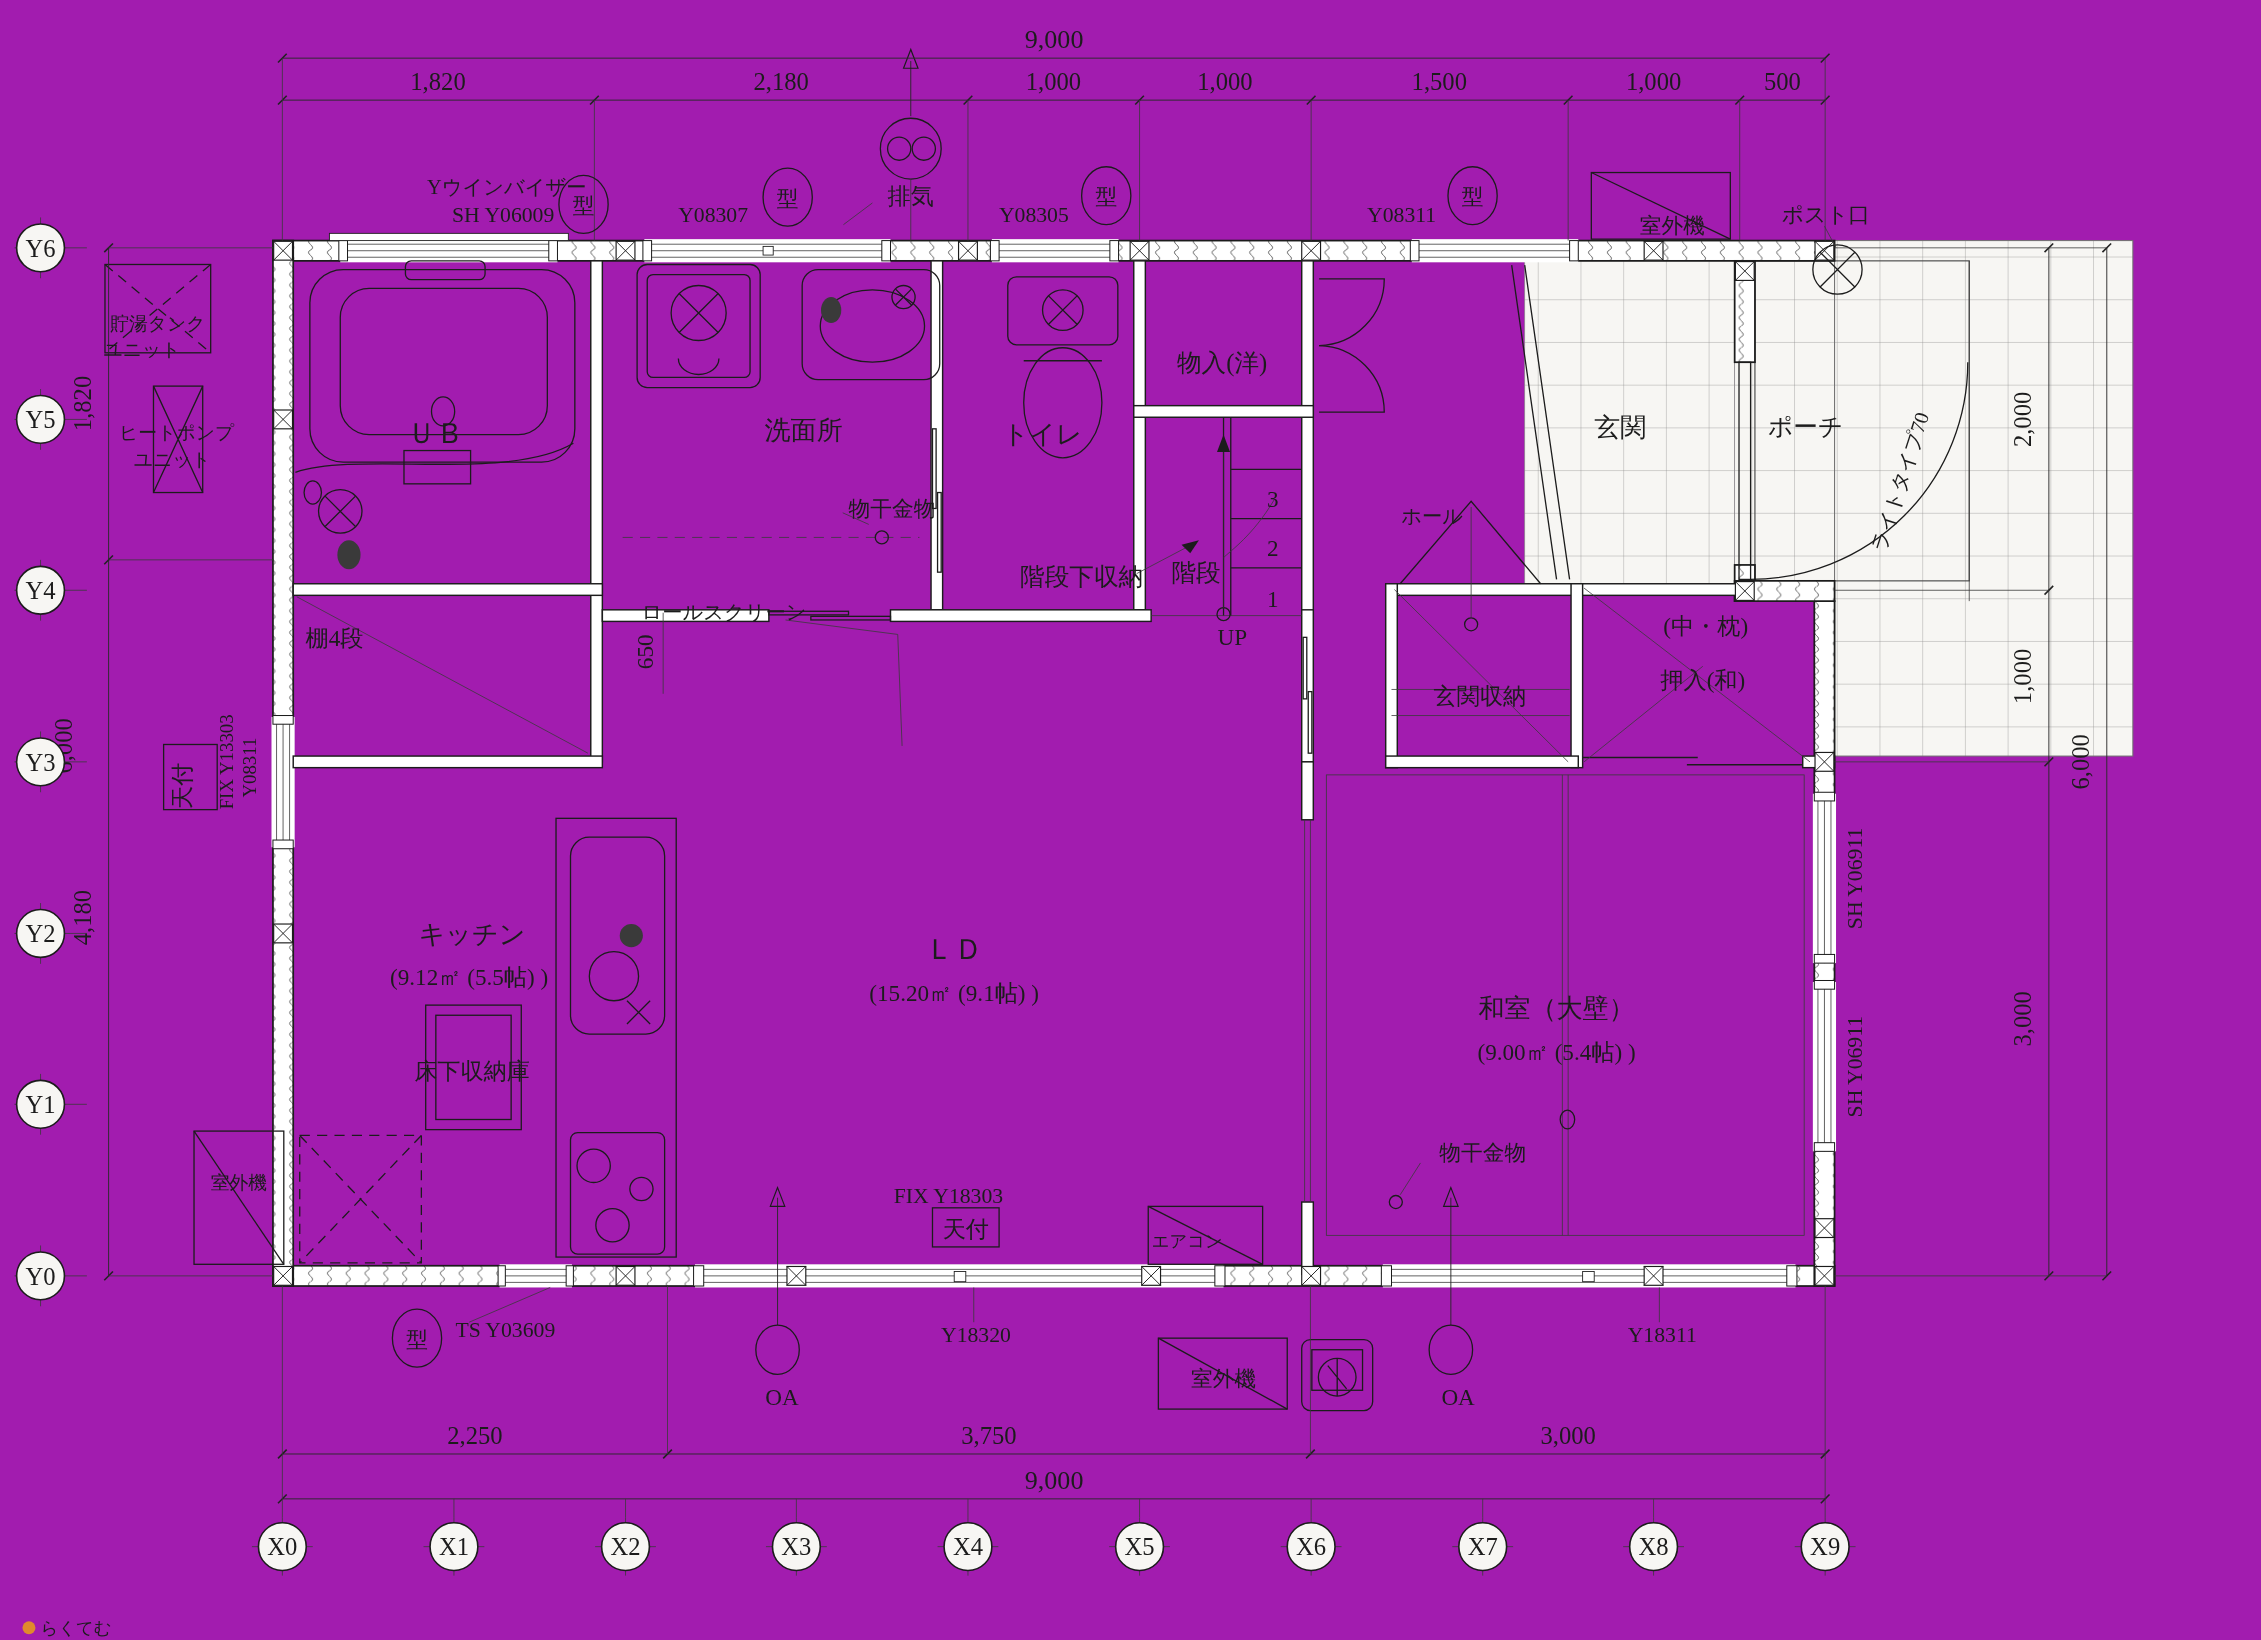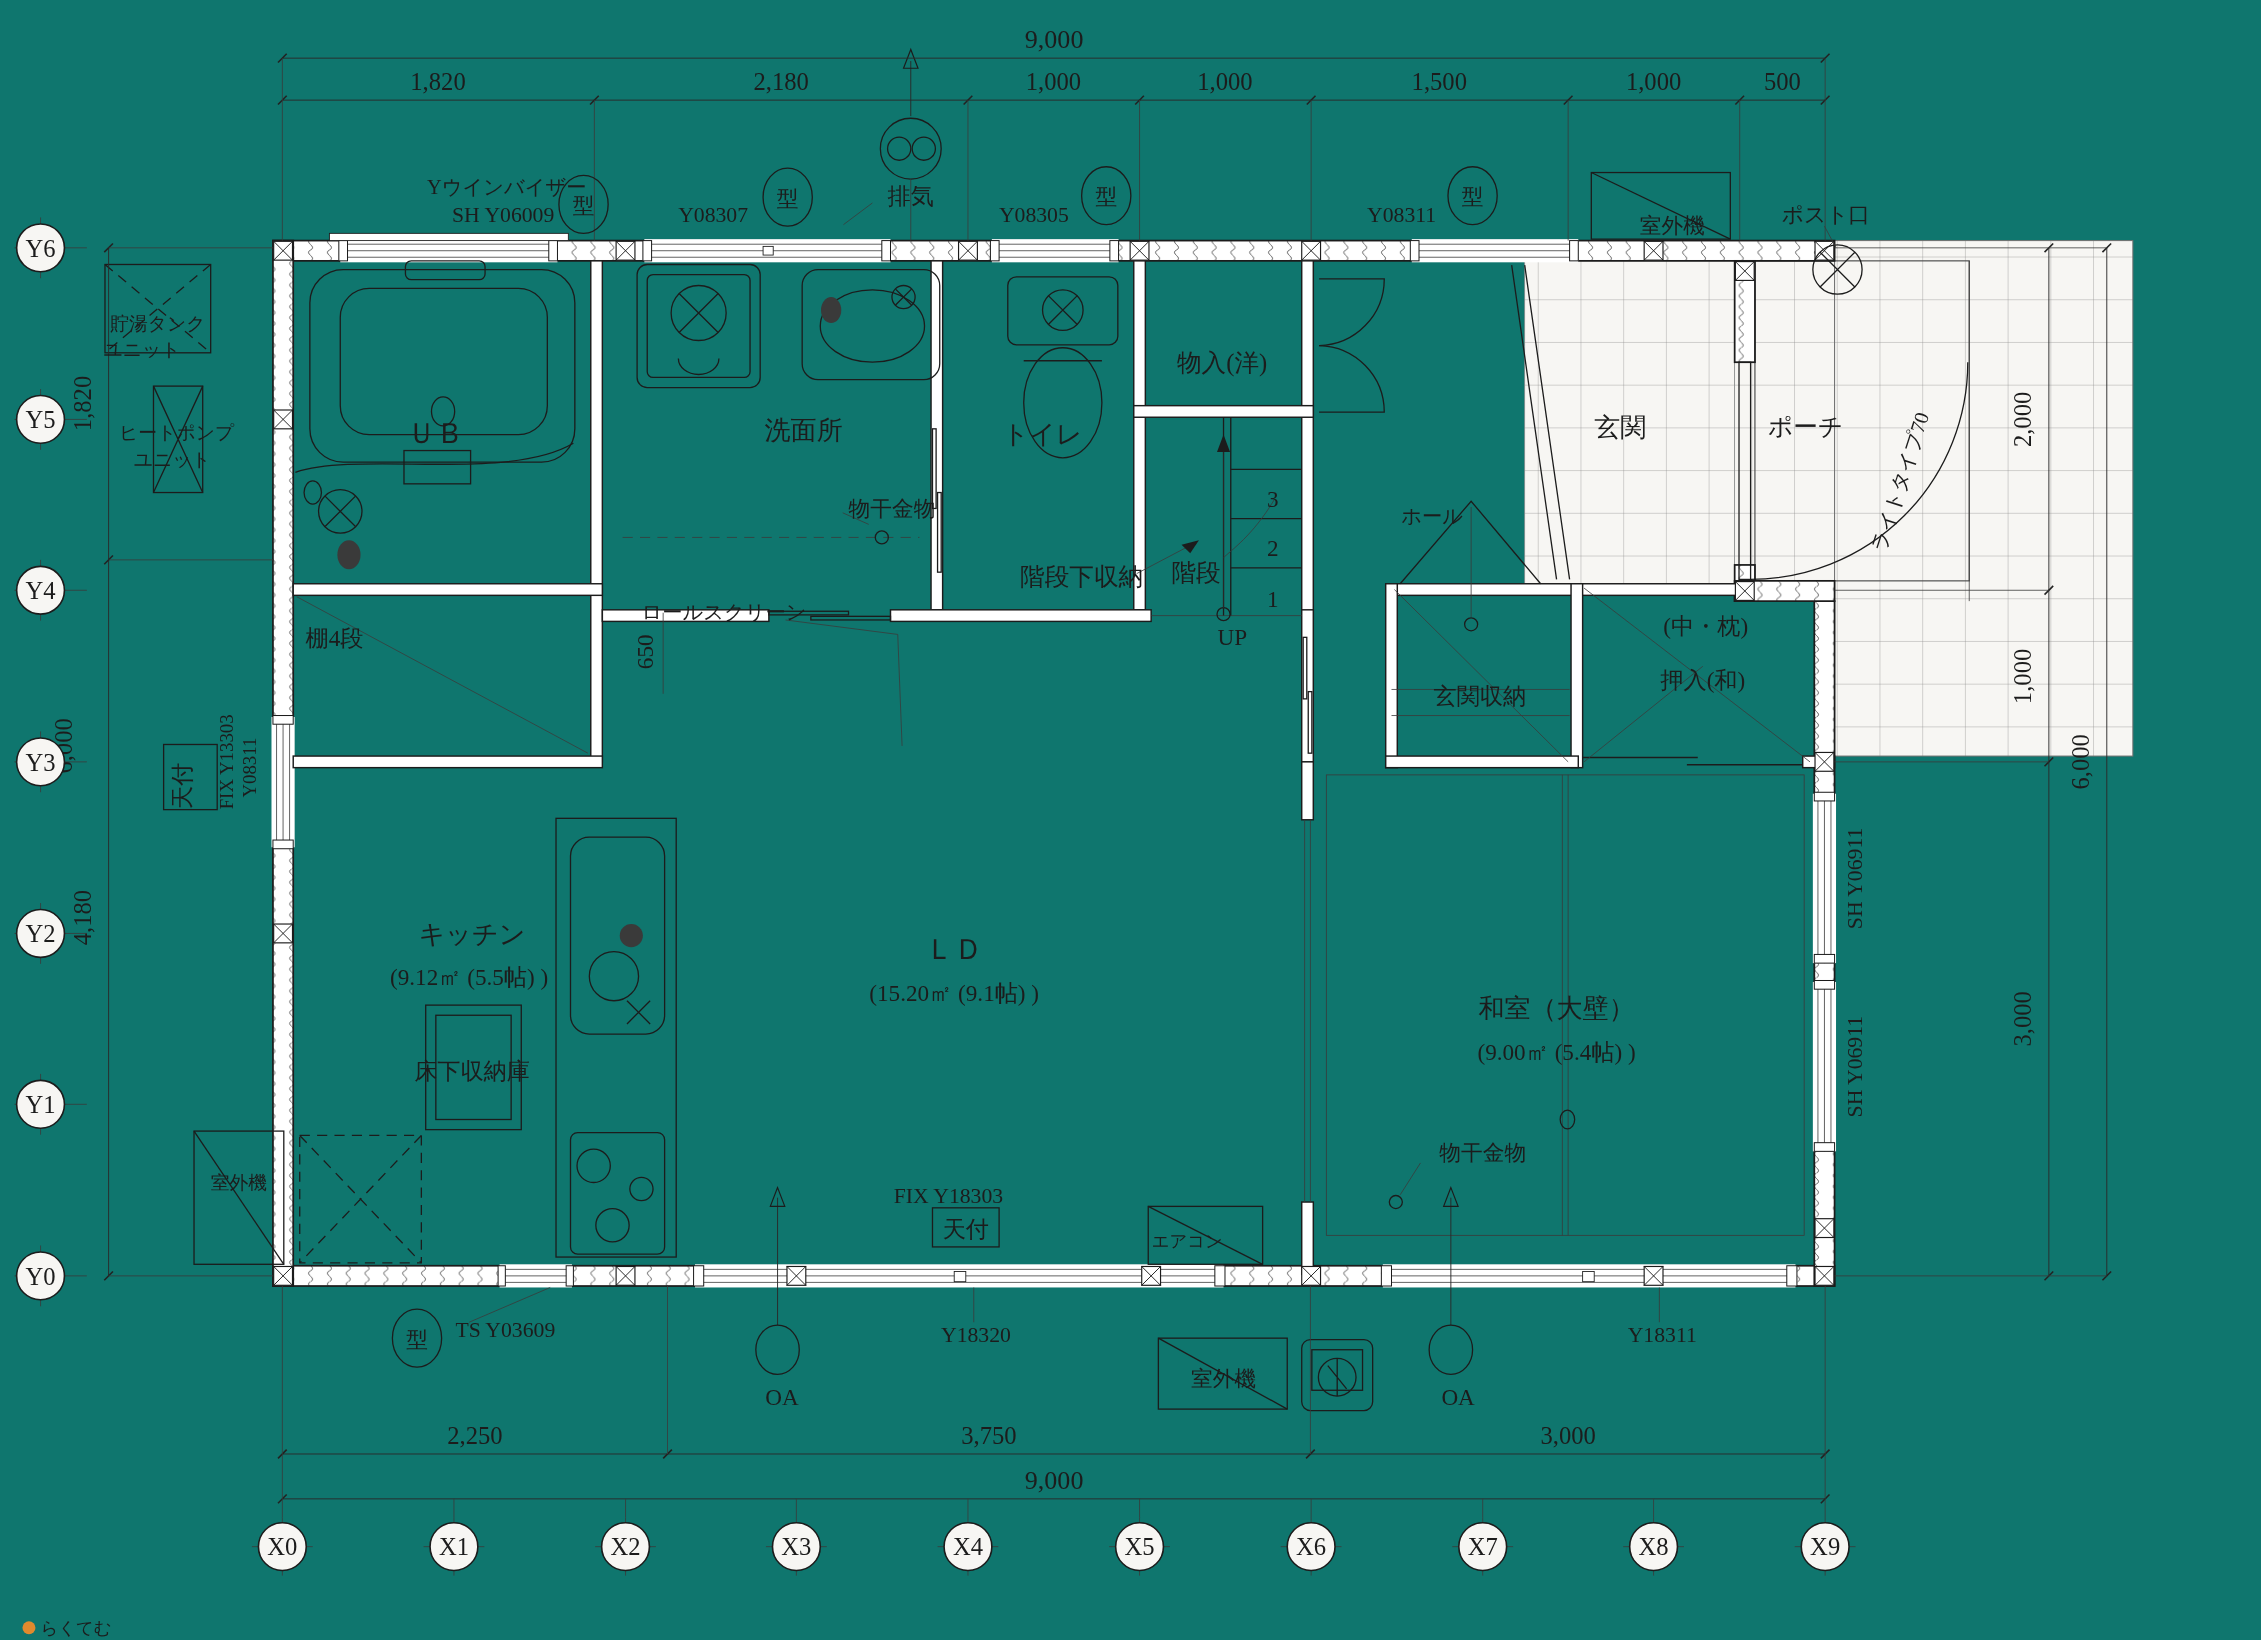--- a/index.html
+++ b/index.html
@@ -1,16 +1,16 @@
 <!DOCTYPE html>
 <html style="font-size:11.6px"><head>
 <meta charset="utf-8">
 <style>
   html,body{margin:0;padding:0;background:#e9e9e6;}
-  #sheet{position:relative;width:2261px;height:1641px;background:#0f766e;overflow:hidden;}
+  #sheet{position:relative;width:2261px;height:1641px;background:#a21caf;overflow:hidden;}
   svg{position:absolute;left:0;top:0;}
   text{font-family:"Liberation Serif","DejaVu Serif",serif;fill:#1c1c1c;}
   .t40{font-size:40px;} .t36{font-size:36px;} .t34{font-size:34px;}
   .t32{font-size:32px;} .t30{font-size:30px;} .t28{font-size:28px;} .t26{font-size:26px;} .t24{font-size:24px;}
   .mid{text-anchor:middle;}
   .wall-out{fill:url(#insul);stroke:#1c1c1c;stroke-width:2.4;}
   .wall-in{fill:#ffffff;stroke:#1c1c1c;stroke-width:2;}
   .fix{stroke:#1c1c1c;fill:none;stroke-width:1.8;}
   .dim{stroke:#2a2a2a;stroke-width:1.3;fill:none;}
   .thin{stroke:#3a3a3a;stroke-width:1.1;fill:none;}

